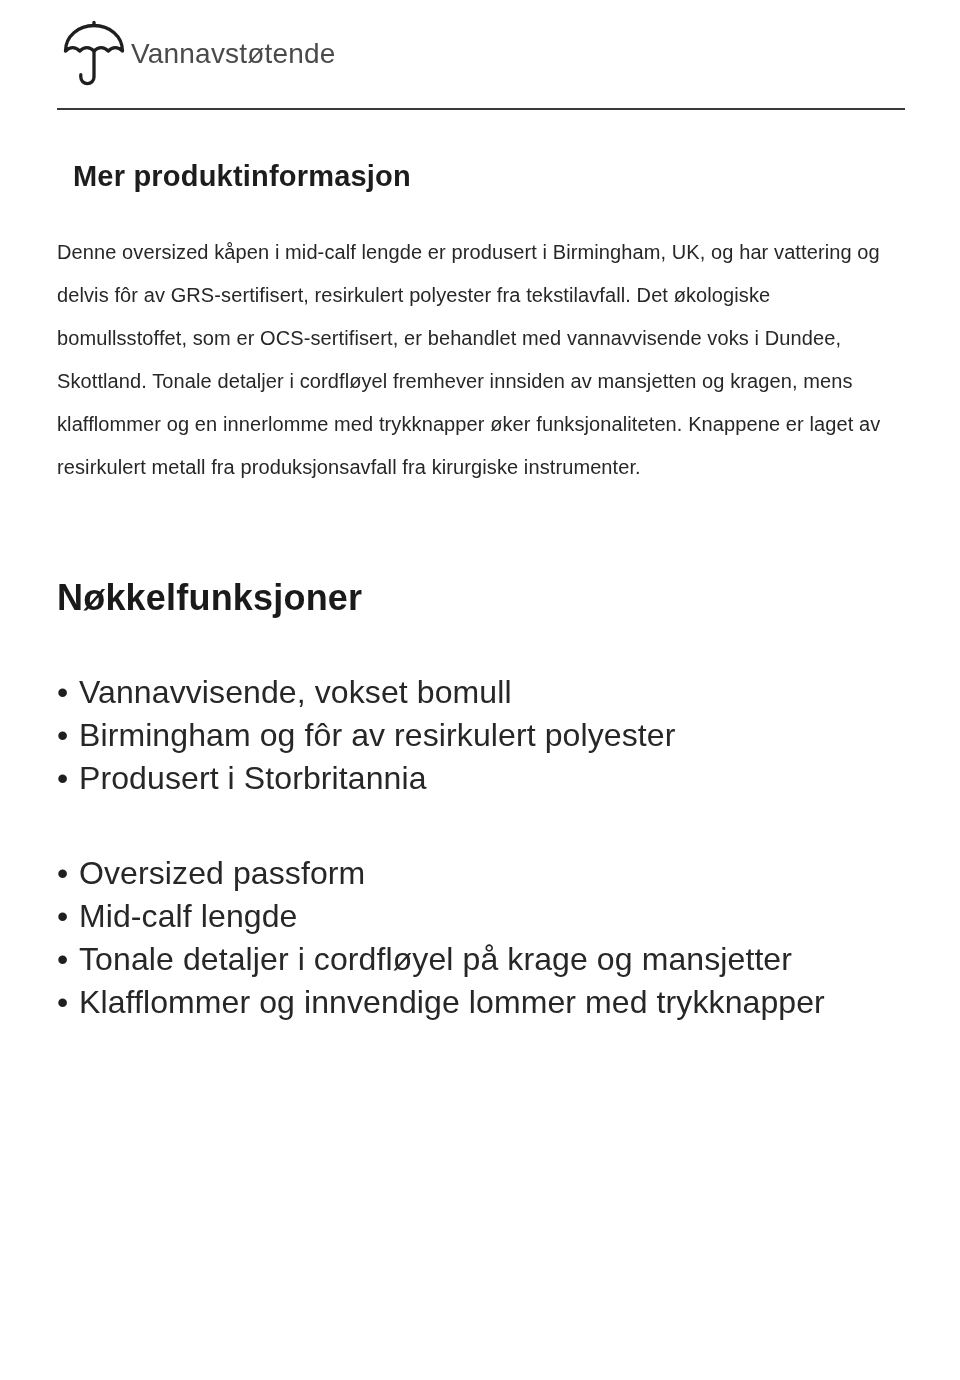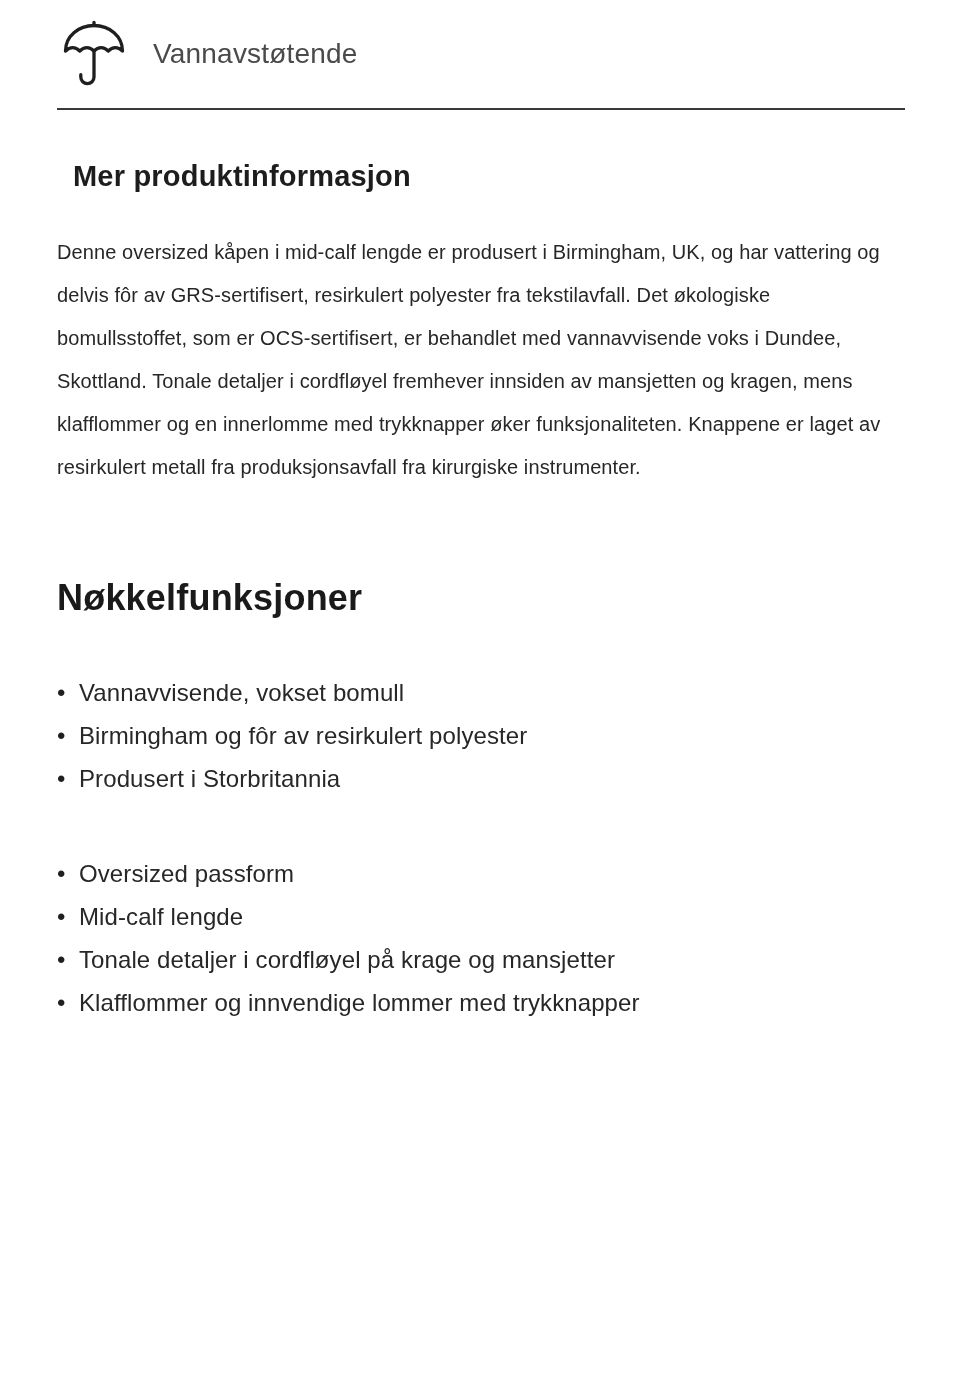--- a/index.html
+++ b/index.html
@@ -14,21 +14,20 @@
     height: 1380px;
     box-sizing: border-box;
     padding: 10px 55px 30px 57px;
     background: #ffffff;
     overflow: hidden;
   }
   
   .feature-header {
     display: flex;
     align-items: center;
-    gap: 22px;
     padding: 4px 0 12px 0;
   }
   .feature-icon {
     width: 74px;
     height: 80px;
     flex: 0 0 auto;
     display: flex;
     align-items: center;
     justify-content: center;
   }
@@ -71,21 +70,21 @@
     color: #1a1a1a;
     letter-spacing: 0.2px;
   }
   
   .bullet-list {
     margin: 52px 0 0 0;
     padding: 0;
     list-style: none;
   }
   .bullet-list li {
-    font-size: 24px;
+    font-size: 32px;
     line-height: 43px;
     color: #272727;
     padding-left: 22px;
     text-indent: -22px;
     letter-spacing: 0.1px;
   }
   .bullet-list li::before {
     content: "\2022";
     display: inline-block;
     width: 22px;

